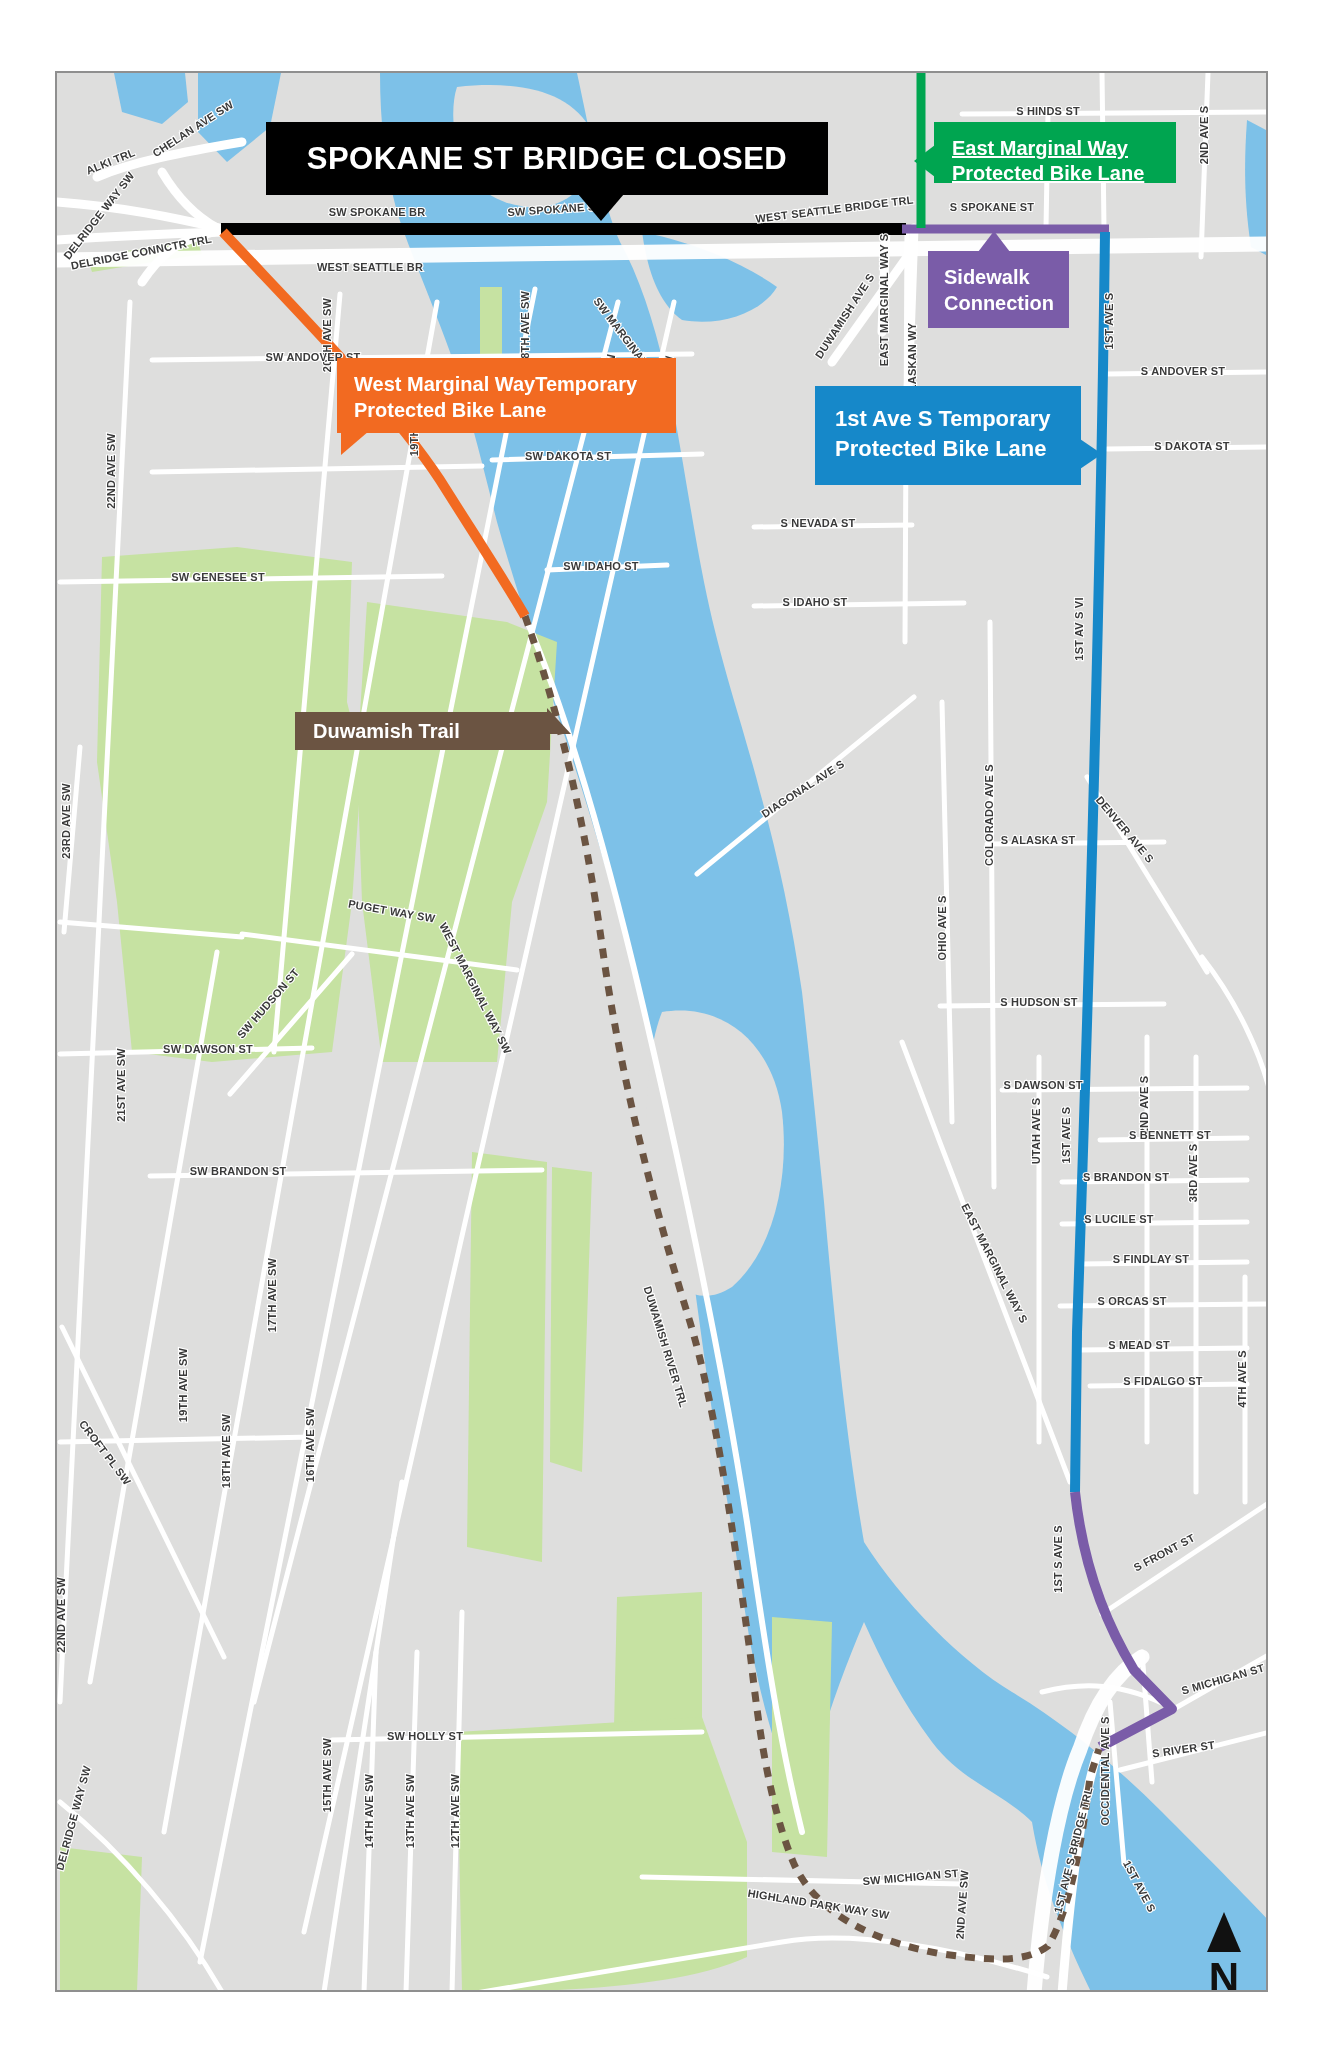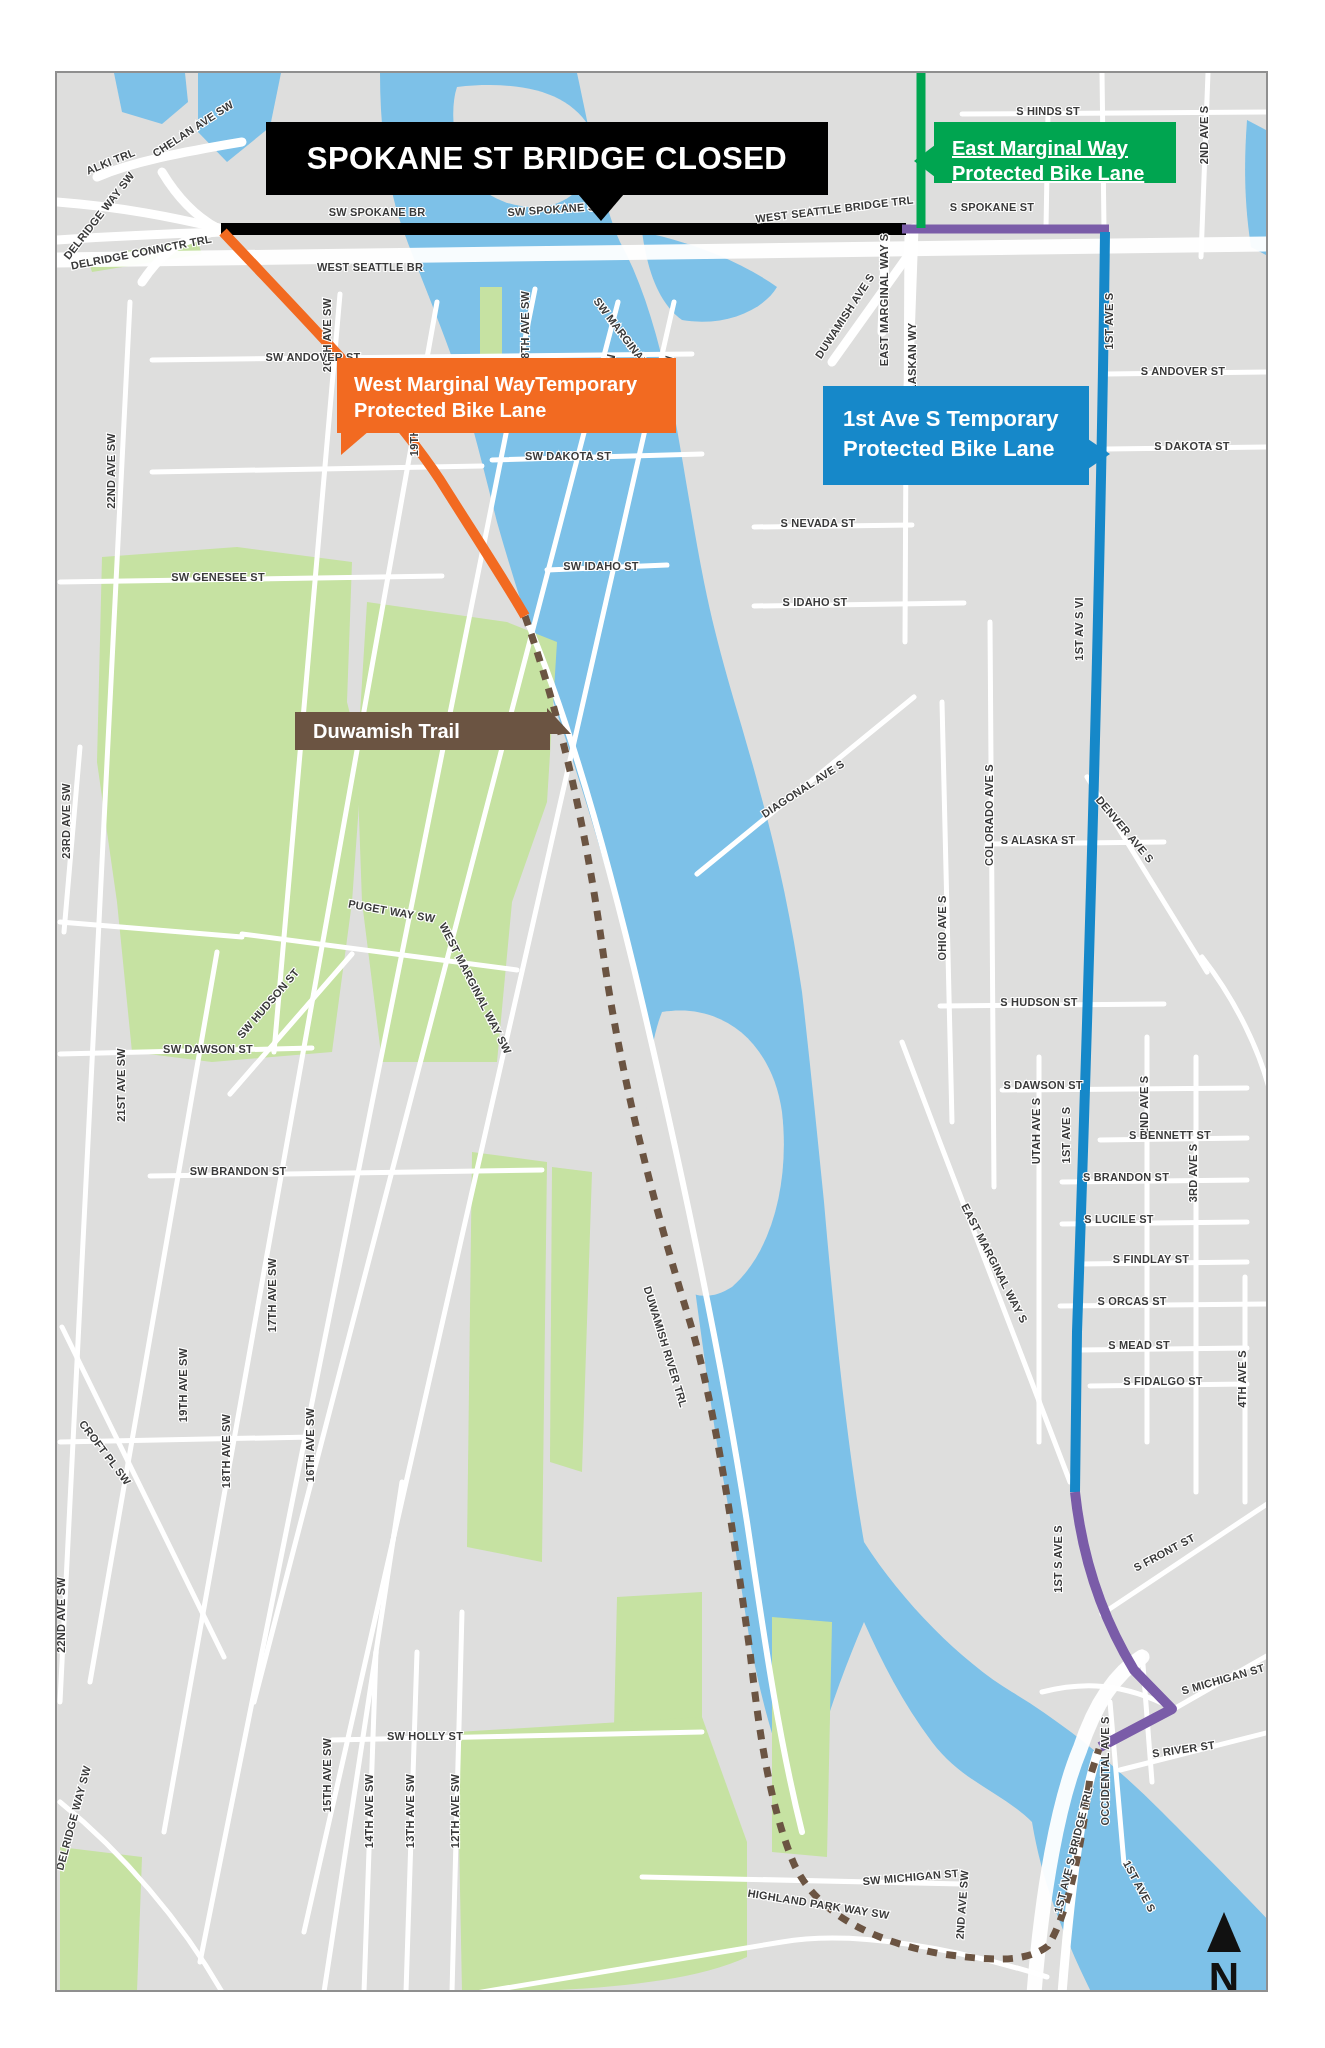--- a/index.html
+++ b/index.html
@@ -25,21 +25,21 @@
   .co-purple-n{left:928px;top:251px;width:141px;height:77px;background:var(--route-purple);
           padding:13px 0 0 16px;font-size:20px;line-height:1.3;}
   .co-purple-n::after{content:"";position:absolute;top:-20px;left:50px;width:0;height:0;
           border-left:16px solid transparent;border-right:16px solid transparent;
           border-bottom:21px solid var(--route-purple);}
   .co-orange{left:337px;top:358px;width:339px;height:75px;background:var(--route-orange);
           padding:13px 0 0 17px;font-size:20px;line-height:1.3;}
   .co-orange::after{content:"";position:absolute;bottom:-22px;left:4px;width:0;height:0;
           border-top:24px solid var(--route-orange);border-right:28px solid transparent;}
   .co-blue{left:815px;top:386px;width:266px;height:99px;background:var(--route-blue);
-          padding:18px 0 0 20px;font-size:22px;line-height:1.35;margin-left:8px;}
+          padding:18px 0 0 20px;font-size:22px;line-height:1.35;}
   .co-blue::after{content:"";position:absolute;right:-21px;top:53px;width:0;height:0;
           border-top:15px solid transparent;border-bottom:15px solid transparent;
           border-left:22px solid var(--route-blue);}
   .co-brown{left:295px;top:712px;width:255px;height:38px;background:var(--trail-brown);
           display:flex;align-items:center;padding-left:18px;font-size:20px;}
   .co-brown::after{content:"";position:absolute;right:-21px;top:-4px;width:0;height:0;
           border-bottom:26px solid var(--trail-brown);border-right:24px solid transparent;}
   .co-purple-s{left:838px;top:1618px;width:257px;height:52px;background:var(--route-purple);
           display:flex;align-items:center;padding-left:20px;font-size:21px;}
   .co-purple-s::after{content:"";position:absolute;right:-22px;top:-6px;width:0;height:0;
@@ -289,20 +289,24 @@
 
   <div class="callout banner">
     <span class="ln">SPOKANE ST BRIDGE CLOSED</span>
   </div>
 
   <div class="callout co-green">
     <span class="ln">East Marginal Way</span>
     <span class="ln">Protected Bike Lane</span>
   </div>
 
+  <div class="callout co-purple-n">
+    <span class="ln">Sidewalk</span>
+    <span class="ln">Connection</span>
+  </div>
 
   <div class="callout co-orange">
     <span class="ln">West Marginal WayTemporary</span>
     <span class="ln">Protected Bike Lane</span>
   </div>
 
   <div class="callout co-blue">
     <span class="ln">1st Ave S Temporary</span>
     <span class="ln">Protected Bike Lane</span>
   </div>

